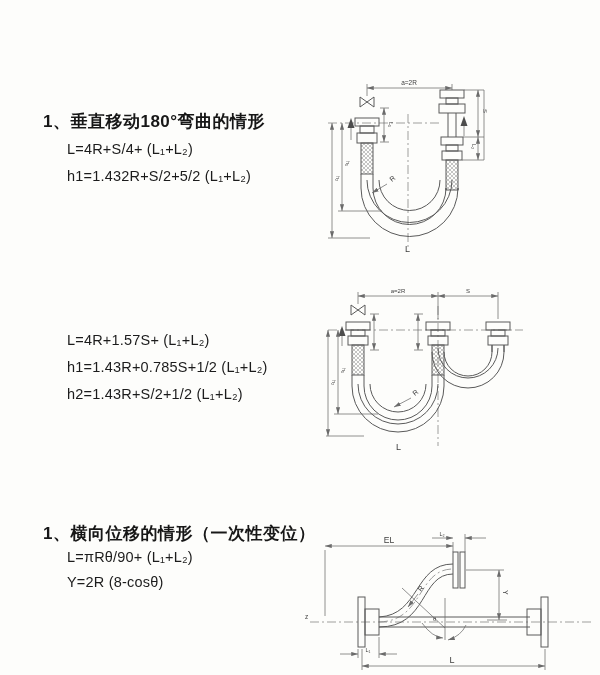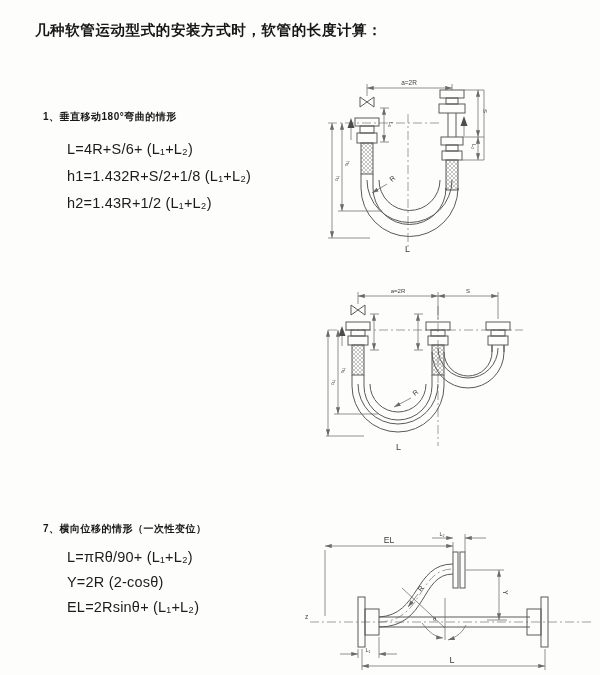--- a/index.html
+++ b/index.html
@@ -10,21 +10,21 @@
     color:#1a1a1a;
     -webkit-font-smoothing:antialiased;
   }
   .page{position:relative;width:600px;height:675px;overflow:hidden;background:#fdfdfb;}
   .doc-title{
     position:absolute;left:35px;top:21px;
     font-size:14.5px;font-weight:700;letter-spacing:.6px;color:#171717;
     white-space:nowrap;
   }
   .sec-heading{
-    position:absolute;font-size:10px;font-weight:700;letter-spacing:.5px;color:#171717;
+    position:absolute;font-size:17px;font-weight:700;letter-spacing:.5px;color:#171717;
     white-space:nowrap;
   }
   .formulas{
     position:absolute;font-size:14.5px;font-weight:400;color:#1c1c1c;
     letter-spacing:.2px;white-space:nowrap;
   }
   .formulas .f{height:27px;line-height:27px;}
   .formulas.tight .f{height:25px;line-height:25px;}
   .diag{position:absolute;}
   svg{display:block;}
@@ -33,27 +33,25 @@
   .dim{stroke:#6b6b6b;stroke-width:.75;fill:none;}
   .cl{stroke:#777;stroke-width:.7;fill:none;stroke-dasharray:9 3 2 3;}
   .braid{stroke:#5a5a5a;stroke-width:1;}
   .mv{fill:#4d4d4d;stroke:none;}
 </style>
 </head>
 <body>
 
 <div class="page">
 
-  <div class="doc-title">几种软管运动型式的安装方式时，软管的长度计算：</div>
 
   <div class="sec-heading" style="left:43px;top:110px">1、垂直移动180°弯曲的情形</div>
   <div class="formulas" style="left:67px;top:136px">
-    <div class="f">L=4R+S/6+ (L₁+L₂)</div>
-    <div class="f">h1=1.432R+S/2+1/8 (L₁+L₂)</div>
-    <div class="f">h2=1.43R+1/2 (L₁+L₂)</div>
+    <div class="f">L=4R+S/4+ (L₁+L₂)</div>
+    <div class="f">h1=1.432R+S/2+5/2 (L₁+L₂)</div>
   </div>
 
   <div class="diag" style="left:320px;top:76px">
     <svg width="232" height="178" viewBox="0 0 232 178">
       <defs>
         <marker id="d1a" markerWidth="9" markerHeight="5.6" refX="9" refY="2.8" orient="auto-start-reverse">
           <path d="M0,0 L9,2.8 L0,5.6 Z" fill="#6b6b6b"></path>
         </marker>
         <pattern id="bp1" width="4" height="4" patternUnits="userSpaceOnUse">
           <path d="M0,4 L4,0 M0,0 L4,4" stroke="#8a8a8a" stroke-width=".5"></path>
@@ -142,20 +140,25 @@
       <g>
         <line class="dim" x1="12" y1="47" x2="12" y2="162" marker-start="url(#d1a)" marker-end="url(#d1a)"></line>
         <line class="dim" x1="8" y1="162" x2="50" y2="162"></line>
         <text x="16" y="100" font-size="5.5" transform="rotate(90 16 100)">h₂</text>
       </g>
 
       <text x="85" y="176" font-size="9">L</text>
     </svg>
   </div>
 
+  <div class="formulas" style="left:67px;top:327px">
+    <div class="f">L=4R+1.57S+ (L₁+L₂)</div>
+    <div class="f">h1=1.43R+0.785S+1/2 (L₁+L₂)</div>
+    <div class="f">h2=1.43R+S/2+1/2 (L₁+L₂)</div>
+  </div>
 
   <div class="diag" style="left:318px;top:286px">
     <svg width="224" height="170" viewBox="0 0 224 170">
       <defs>
         <marker id="d2a" markerWidth="9" markerHeight="5.6" refX="9" refY="2.8" orient="auto-start-reverse">
           <path d="M0,0 L9,2.8 L0,5.6 Z" fill="#6b6b6b"></path>
         </marker>
         <pattern id="bp2" width="4" height="4" patternUnits="userSpaceOnUse">
           <path d="M0,4 L4,0 M0,0 L4,4" stroke="#8a8a8a" stroke-width=".5"></path>
         </pattern>
@@ -239,25 +242,24 @@
       <g>
         <line class="dim" x1="10" y1="44" x2="10" y2="150" marker-start="url(#d2a)" marker-end="url(#d2a)"></line>
         <line class="dim" x1="8" y1="150" x2="46" y2="150"></line>
         <text x="14" y="94" font-size="5.5" transform="rotate(90 14 94)">h₂</text>
       </g>
 
       <text x="78" y="164" font-size="9">L</text>
     </svg>
   </div>
 
-  <div class="sec-heading" style="left:43px;top:522px">7、横向位移的情形（一次性变位）</div>
+  <div class="sec-heading" style="left:43px;top:522px">1、横向位移的情形（一次性变位）</div>
   <div class="formulas tight" style="left:67px;top:545px">
     <div class="f">L=πRθ/90+ (L₁+L₂)</div>
-    <div class="f">Y=2R (2-cosθ)</div>
-    <div class="f">EL=2Rsinθ+ (L₁+L₂)</div>
+    <div class="f">Y=2R (8-cosθ)</div>
   </div>
 
   <div class="diag" style="left:302px;top:528px">
     <svg width="296" height="155" viewBox="0 0 296 155">
       <defs>
         <marker id="d3a" markerWidth="9" markerHeight="5.6" refX="9" refY="2.8" orient="auto-start-reverse">
           <path d="M0,0 L9,2.8 L0,5.6 Z" fill="#6b6b6b"></path>
         </marker>
       </defs>
 

